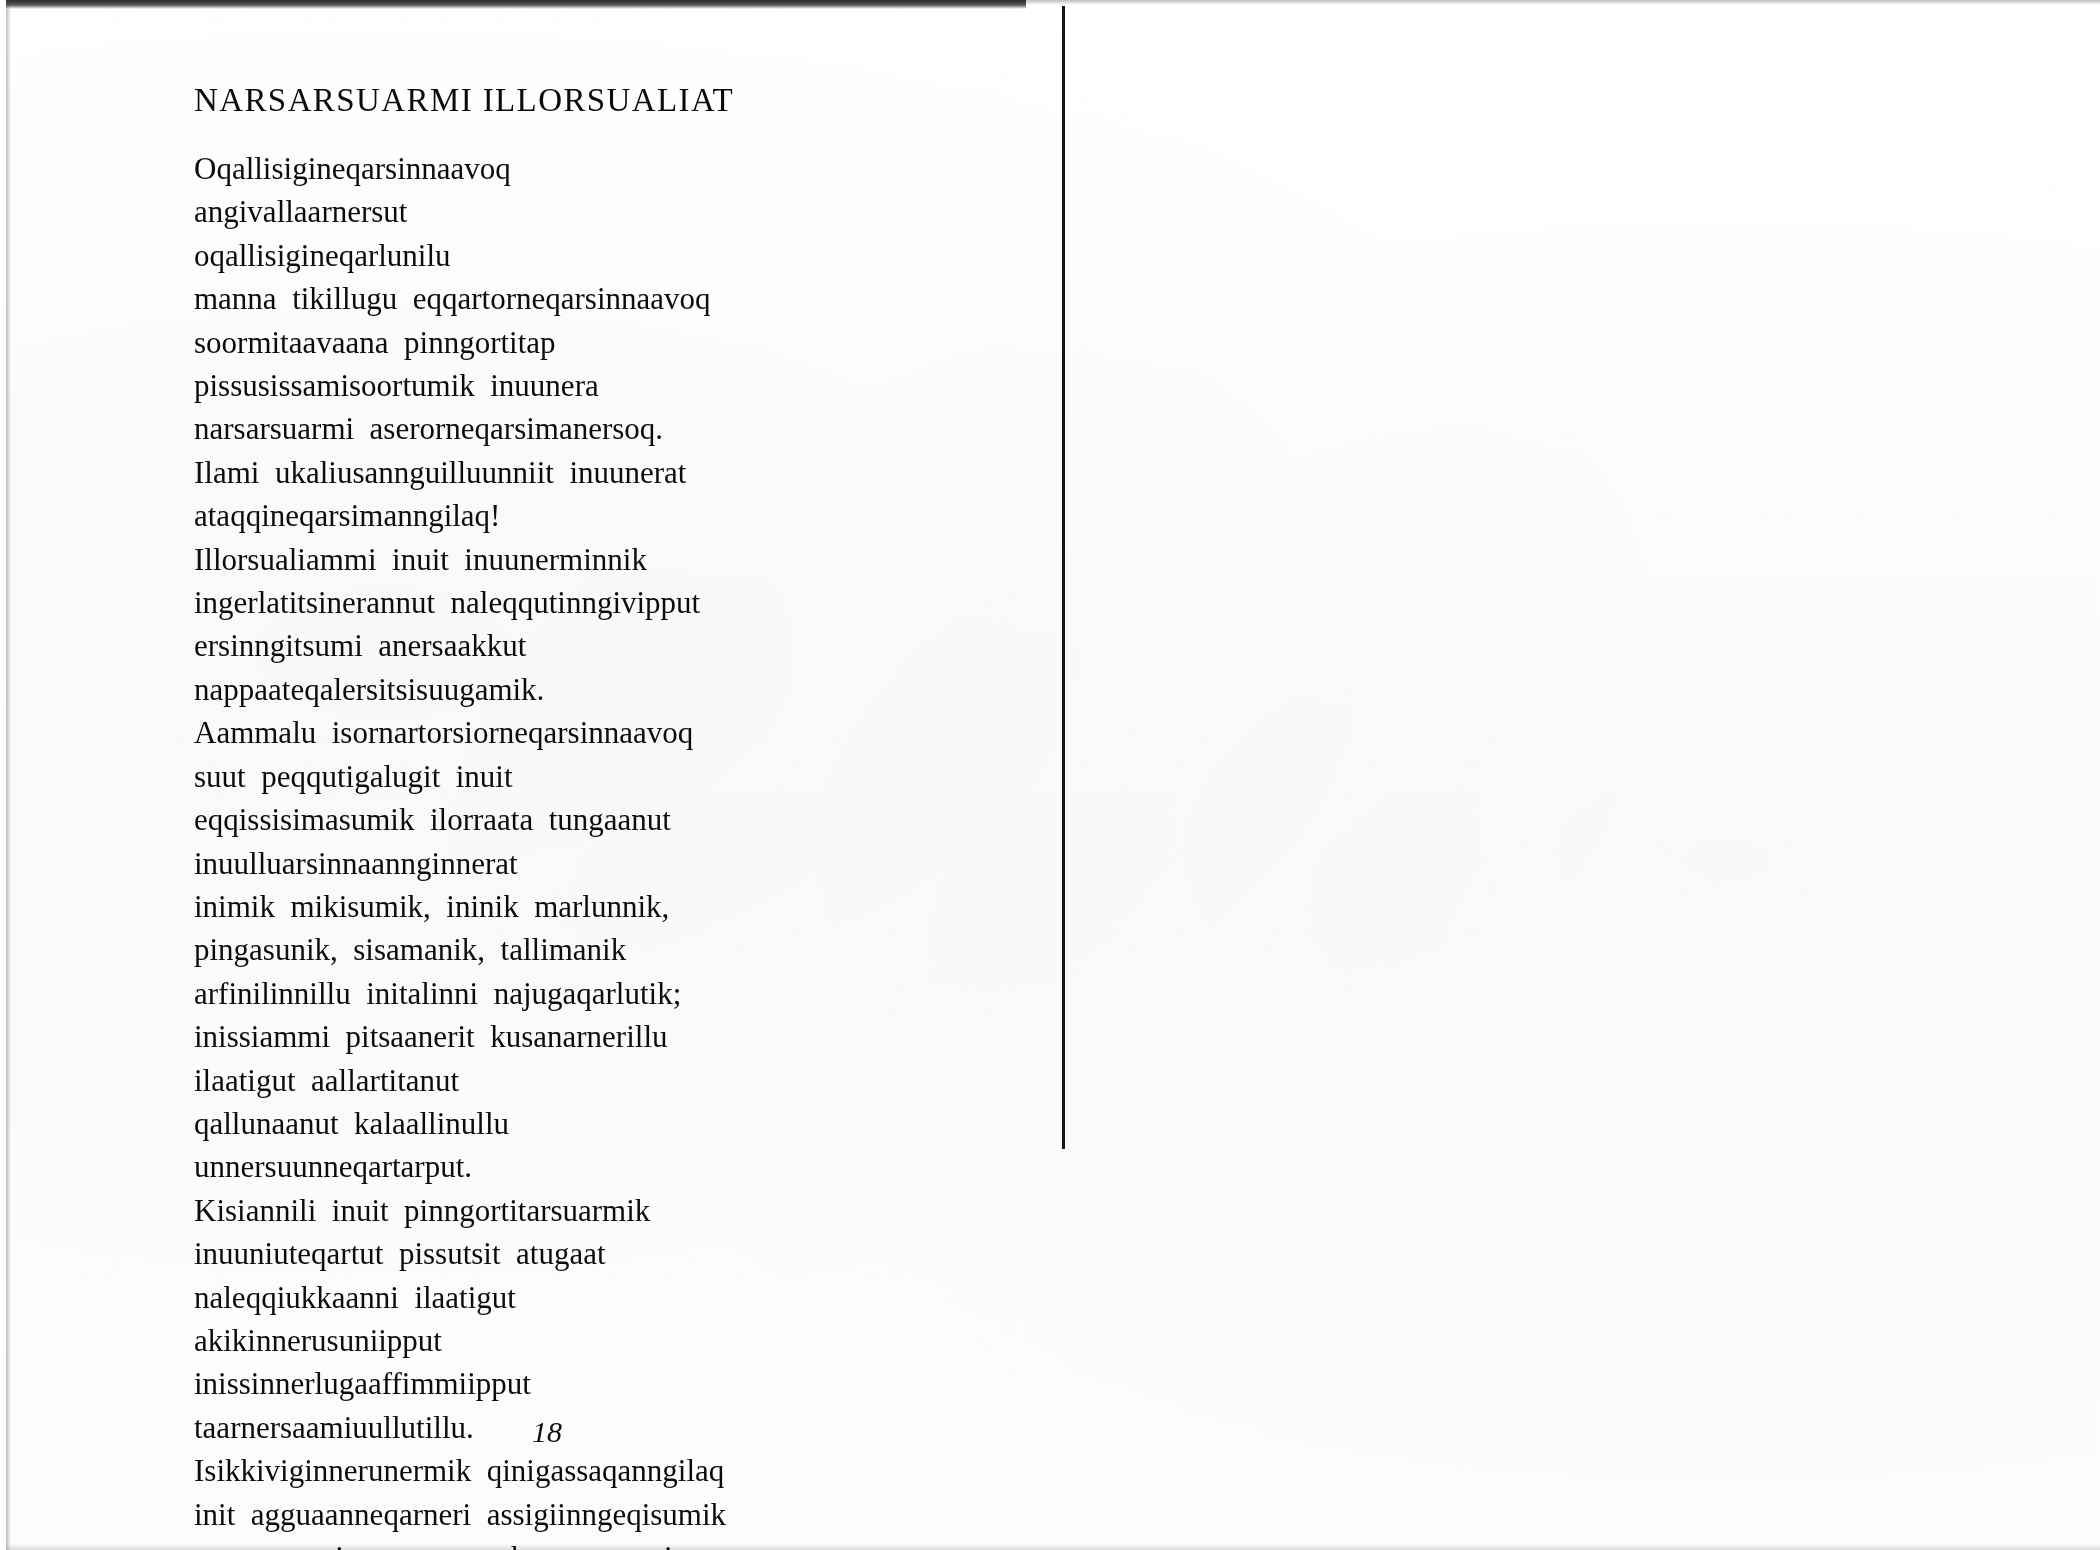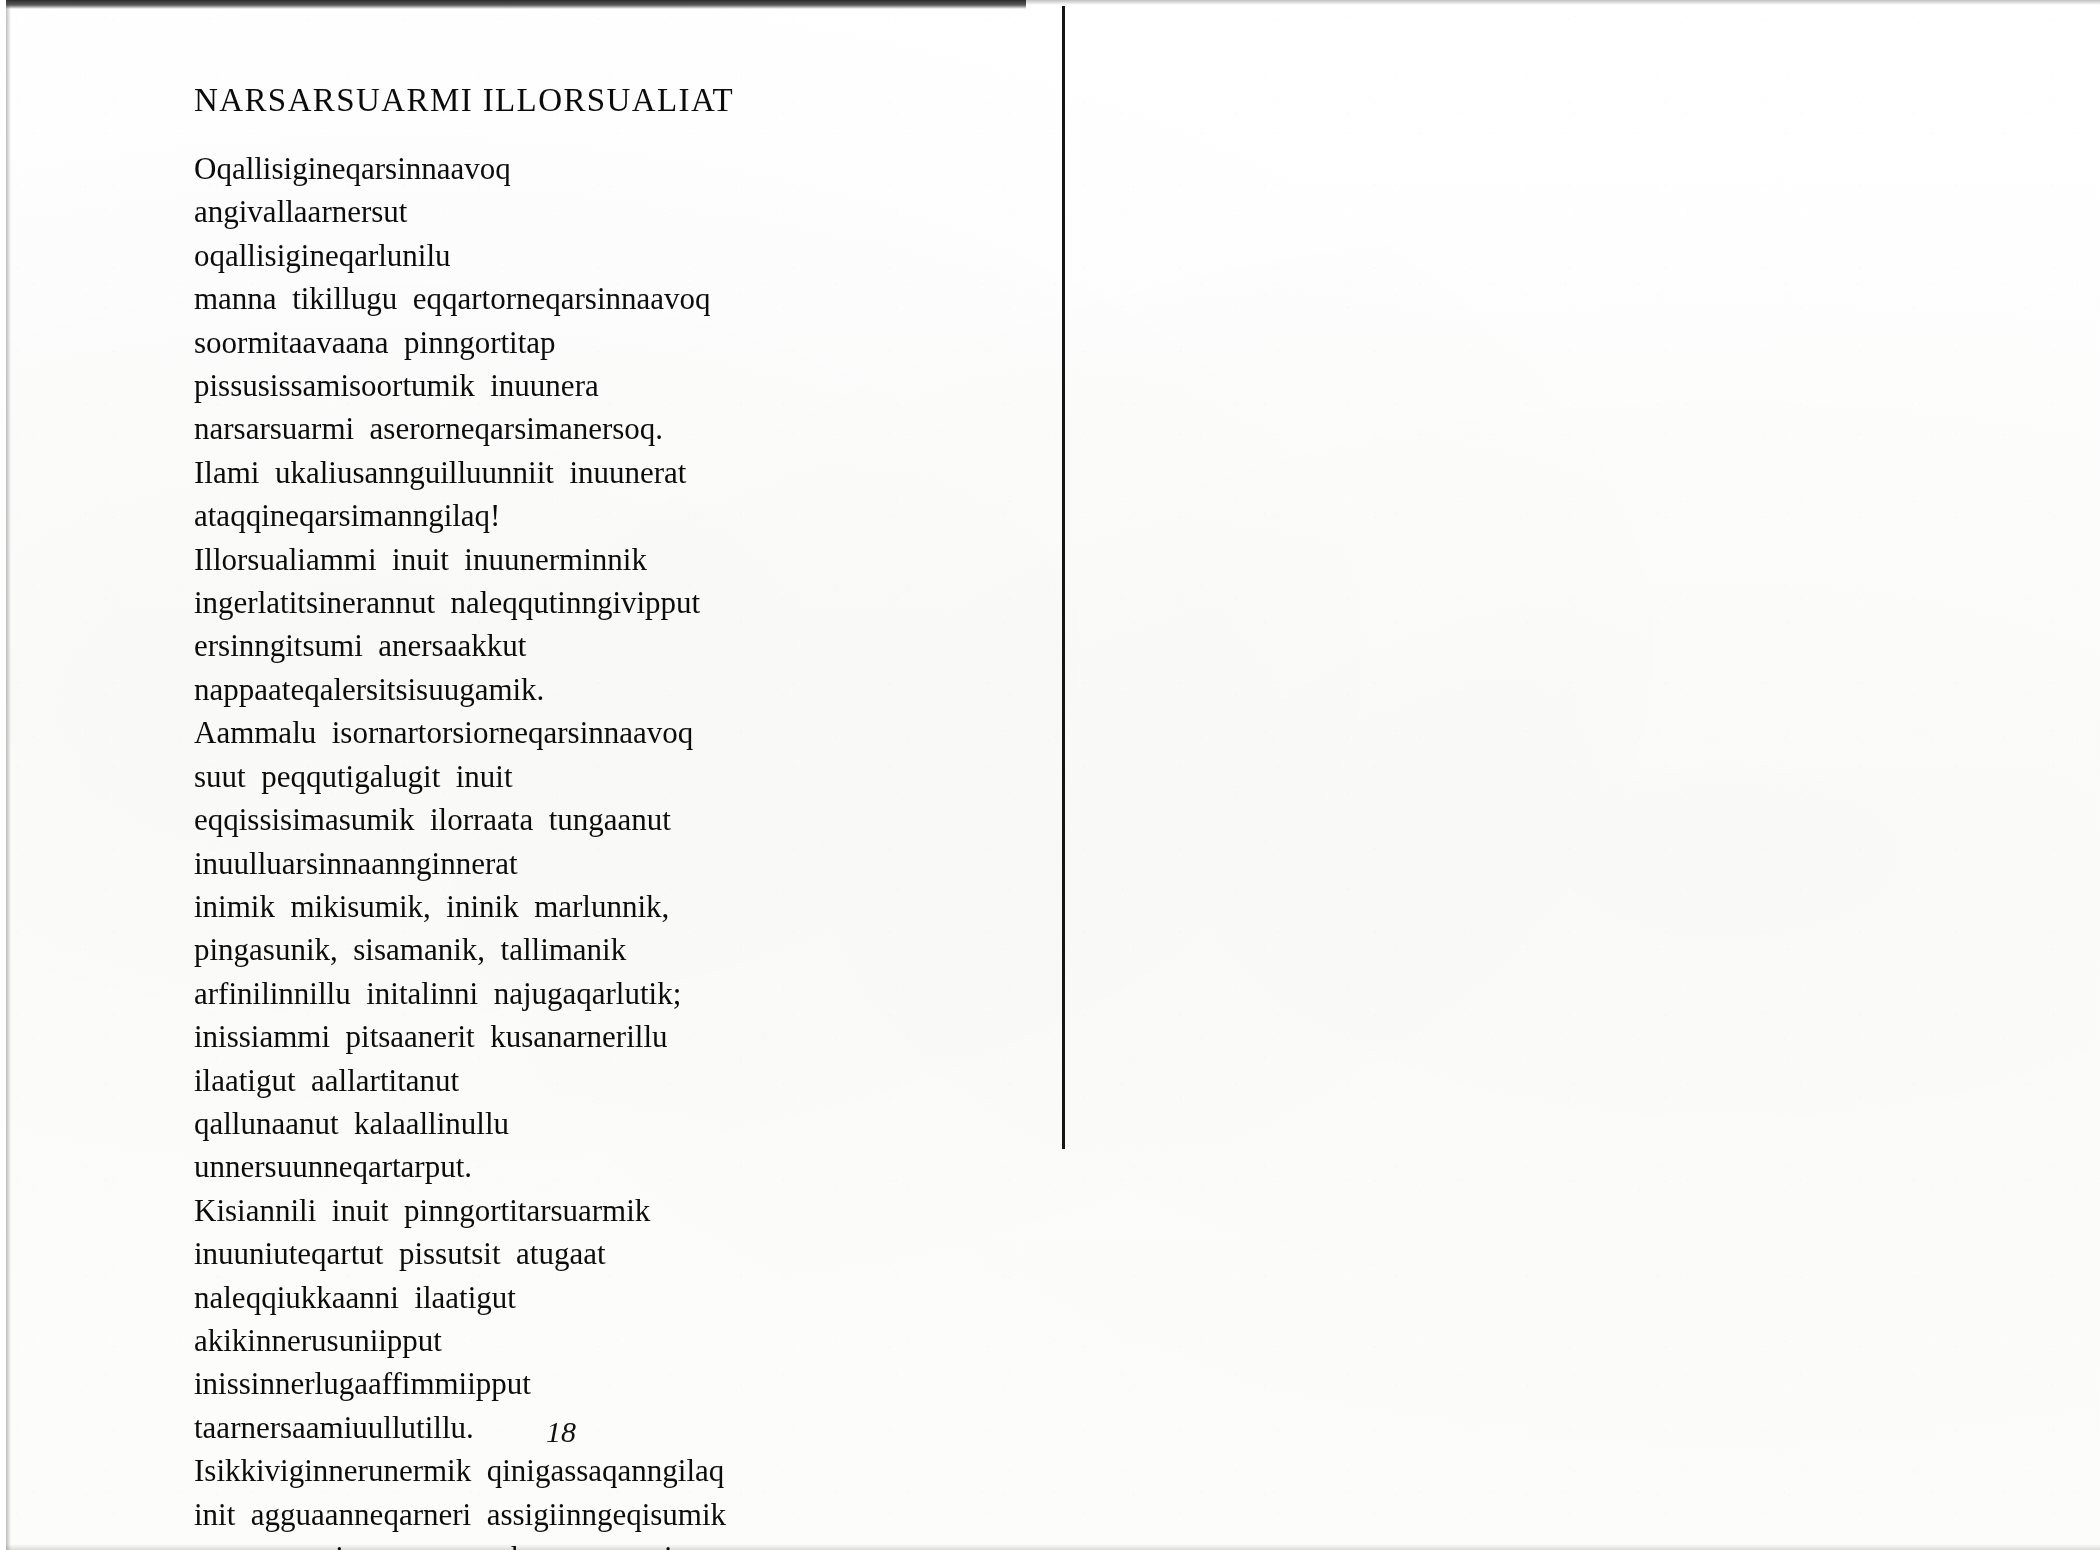--- a/index.html
+++ b/index.html
@@ -105,21 +105,21 @@
   .poem-body .ln { display: block; white-space: pre; }
 
   .body-left  { left: 188px; top: 147px; }
 
   .folio {
     position: absolute;
     font-style: italic;
     font-size: 30px;
     color: #101010;
   }
-  .folio-left  { left: 540px;  top: 1415px; }
+  .folio-left  { left: 526px;  top: 1415px; }
 
   
   .grain {
     position: absolute;
     inset: 0;
     pointer-events: none;
     opacity: .30;
     background-image:
       radial-gradient(circle at 11% 23%, rgba(0,0,0,.05) 0 1px, transparent 1.5px),
       radial-gradient(circle at 61% 71%, rgba(0,0,0,.045) 0 1px, transparent 1.5px),

